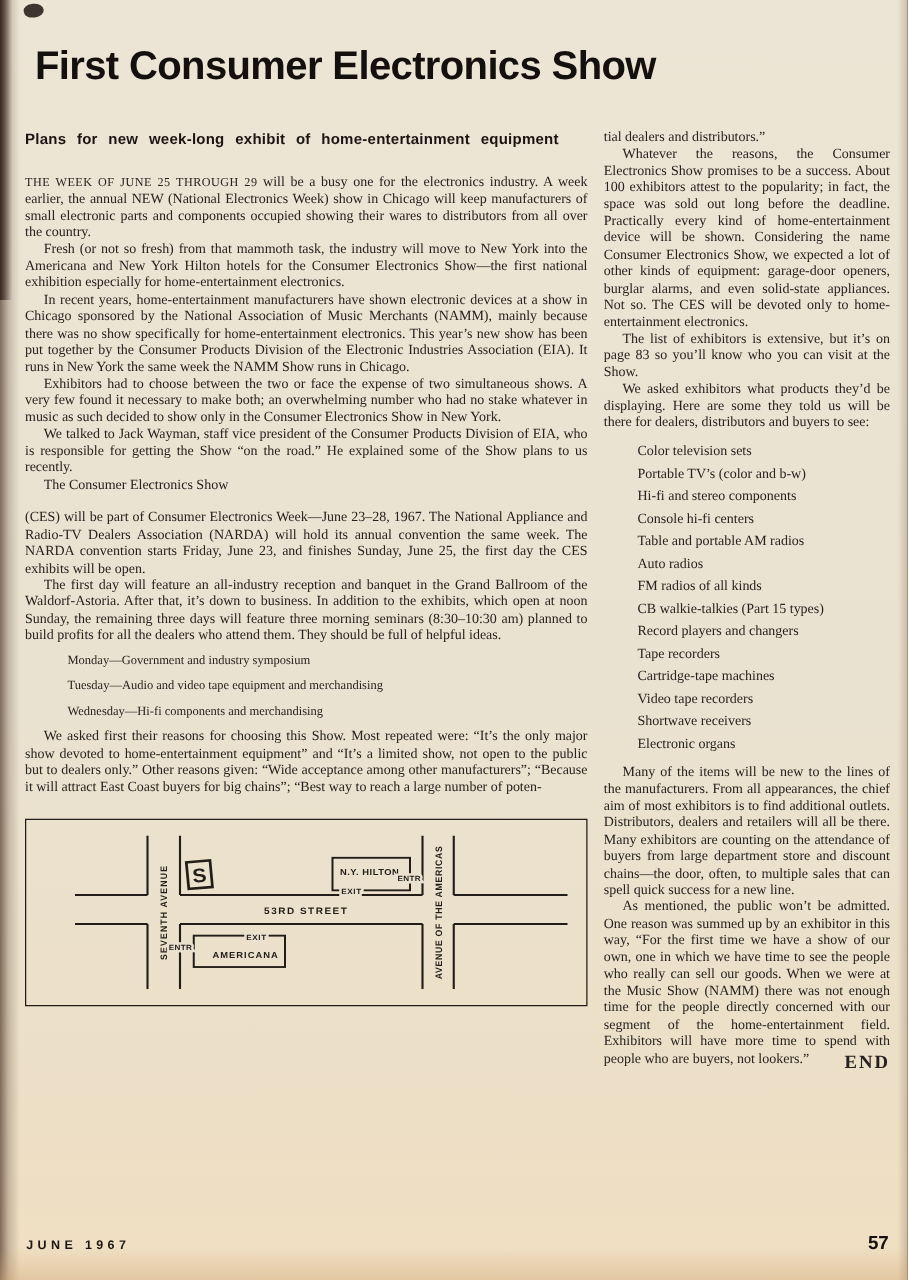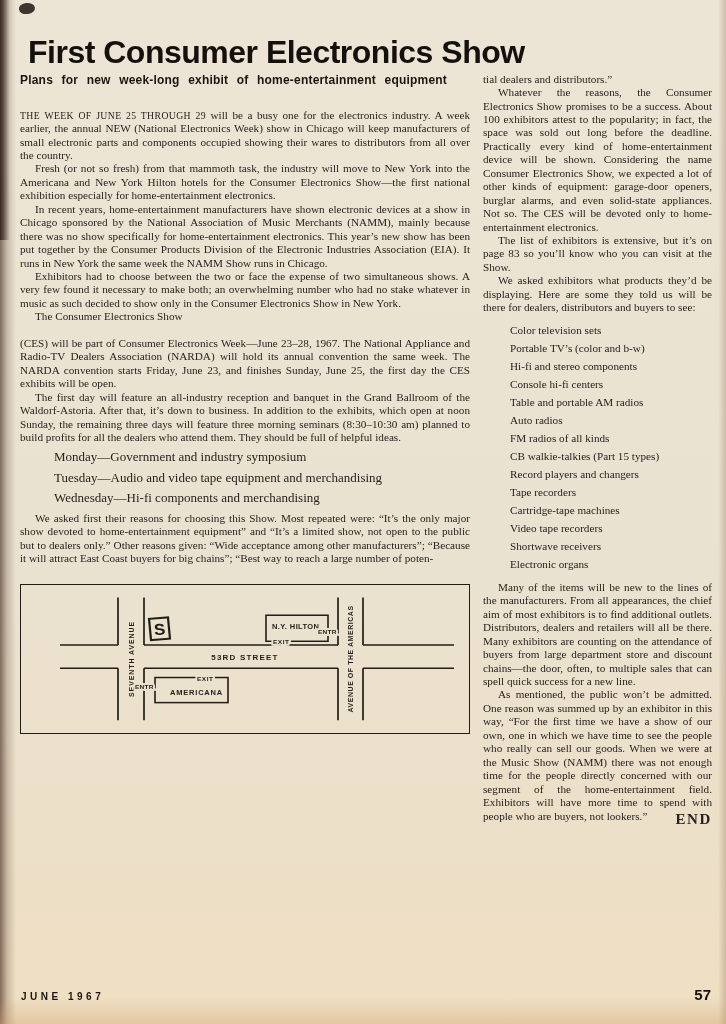--- a/index.html
+++ b/index.html
@@ -14,33 +14,33 @@
     background:linear-gradient(90deg,rgba(40,24,16,.8),rgba(40,24,16,0));}
   .edge-right{position:absolute;right:0;top:0;width:8px;height:100%;pointer-events:none;
     background:linear-gradient(270deg,rgba(120,90,60,.28),rgba(120,90,60,0));}
   .edge-bottom{position:absolute;left:0;bottom:0;width:100%;height:26px;pointer-events:none;
     background:linear-gradient(0deg,rgba(205,160,110,.38),rgba(205,160,110,0));}
   .corner-mark{position:absolute;left:19px;top:3px;width:16px;height:11px;background:#241d17;
     border-radius:45% 55% 50% 50%;transform:rotate(-7deg);opacity:.88;}
 
   .headline{margin:36px 14px 0 28px;font-family:"Liberation Sans","DejaVu Sans",sans-serif;
     font-weight:700;font-size:32px;letter-spacing:-.5px;line-height:1.05;color:#14100e;}
-  .content{display:flex;gap:13px;margin:3px 14px 0 20px;align-items:flex-start;}
+  .content{display:flex;gap:13px;margin:34px 14px 0 20px;align-items:flex-start;}
   .leftwrap{flex:1;min-width:0;}
   .subtitle{font-family:"Liberation Sans","DejaVu Sans",sans-serif;font-weight:700;font-size:12px;
     letter-spacing:.2px;word-spacing:5px;color:#1a1512;}
   .cols{display:flex;gap:13px;margin-top:22px;flex-direction:column;}
   .col{flex:1;min-width:0;}
   .col3{width:229px;flex:none;}
 
   p.body{margin:0;font-size:11.2px;line-height:13.45px;text-align:justify;text-indent:15px;}
   p.body.noindent{text-indent:0;}
   .leadin{font-size:9.7px;letter-spacing:.4px;}
 
-  ul.schedule{list-style:none;margin:6px 0 7px;padding:0;font-size:13px;line-height:13.45px;}
+  ul.schedule{list-style:none;margin:6px 0 7px;padding:0;font-size:10px;line-height:13.45px;}
   ul.schedule li{padding-left:47px;text-indent:-13px;margin-bottom:7px;}
   ul.products{list-style:none;margin:9px 0 9px;padding:0;font-size:11.2px;line-height:13.45px;}
   ul.products li{margin-left:27px;margin-bottom:4.6px;}
 
   .end{float:right;font-weight:700;font-size:15px;letter-spacing:1.6px;margin-top:3px;}
 
   .mapbox{margin-top:18px;border:1.6px solid #211c18;padding:7px 9px 9px;background:transparent;}
   .mapbox svg{display:block;width:100%;}
   .map-caption{font-style:italic;font-weight:700;font-size:12px;line-height:15px;
     text-align:justify;text-align-last:justify;margin-top:4px;color:#241f1c;}
@@ -71,20 +71,21 @@
 
     <div class="leftwrap">
       <div class="subtitle">Plans for new week-long exhibit of home-entertainment equipment</div>
 
       <div class="cols">
         <div class="col">
           <p class="body noindent"><span class="leadin">THE WEEK OF JUNE 25 THROUGH 29</span> <span>will be a busy one for the electronics industry. A week earlier, the annual NEW (National Electronics Week) show in Chicago will keep manufacturers of small electronic parts and components occupied showing their wares to distributors from all over the country.</span></p>
           <p class="body">Fresh (or not so fresh) from that mammoth task, the industry will move to New York into the Americana and New York Hilton hotels for the Consumer Electronics Show—the first national exhibition especially for home-entertainment electronics.</p>
           <p class="body">In recent years, home-entertainment manufacturers have shown electronic devices at a show in Chicago sponsored by the National Association of Music Merchants (NAMM), mainly because there was no show specifically for home-entertainment electronics. This year’s new show has been put together by the Consumer Products Division of the Electronic Industries Association (EIA). It runs in New York the same week the NAMM Show runs in Chicago.</p>
           <p class="body">Exhibitors had to choose between the two or face the expense of two simultaneous shows. A very few found it necessary to make both; an overwhelming number who had no stake whatever in music as such decided to show only in the Consumer Electronics Show in New York.</p>
+          <p class="body">We talked to Jack Wayman, staff vice president of the Consumer Products Division of EIA, who is responsible for getting the Show “on the road.” He explained some of the Show plans to us recently.</p>
           <p class="body">The Consumer Electronics Show</p>
         </div>
 
         <div class="col">
           <p class="body noindent">(CES) will be part of Consumer Electronics Week—June 23–28, 1967. The National Appliance and Radio-TV Dealers Association (NARDA) will hold its annual convention the same week. The NARDA convention starts Friday, June 23, and finishes Sunday, June 25, the first day the CES exhibits will be open.</p>
           <p class="body">The first day will feature an all-industry reception and banquet in the Grand Ballroom of the Waldorf-Astoria. After that, it’s down to business. In addition to the exhibits, which open at noon Sunday, the remaining three days will feature three morning seminars (8:30–10:30 am) planned to build profits for all the dealers who attend them. They should be full of helpful ideas.</p>
           <ul class="schedule">
             <li>Monday—Government and industry symposium</li>
             <li>Tuesday—Audio and video tape equipment and merchandising</li>
             <li>Wednesday—Hi-fi components and merchandising</li>

